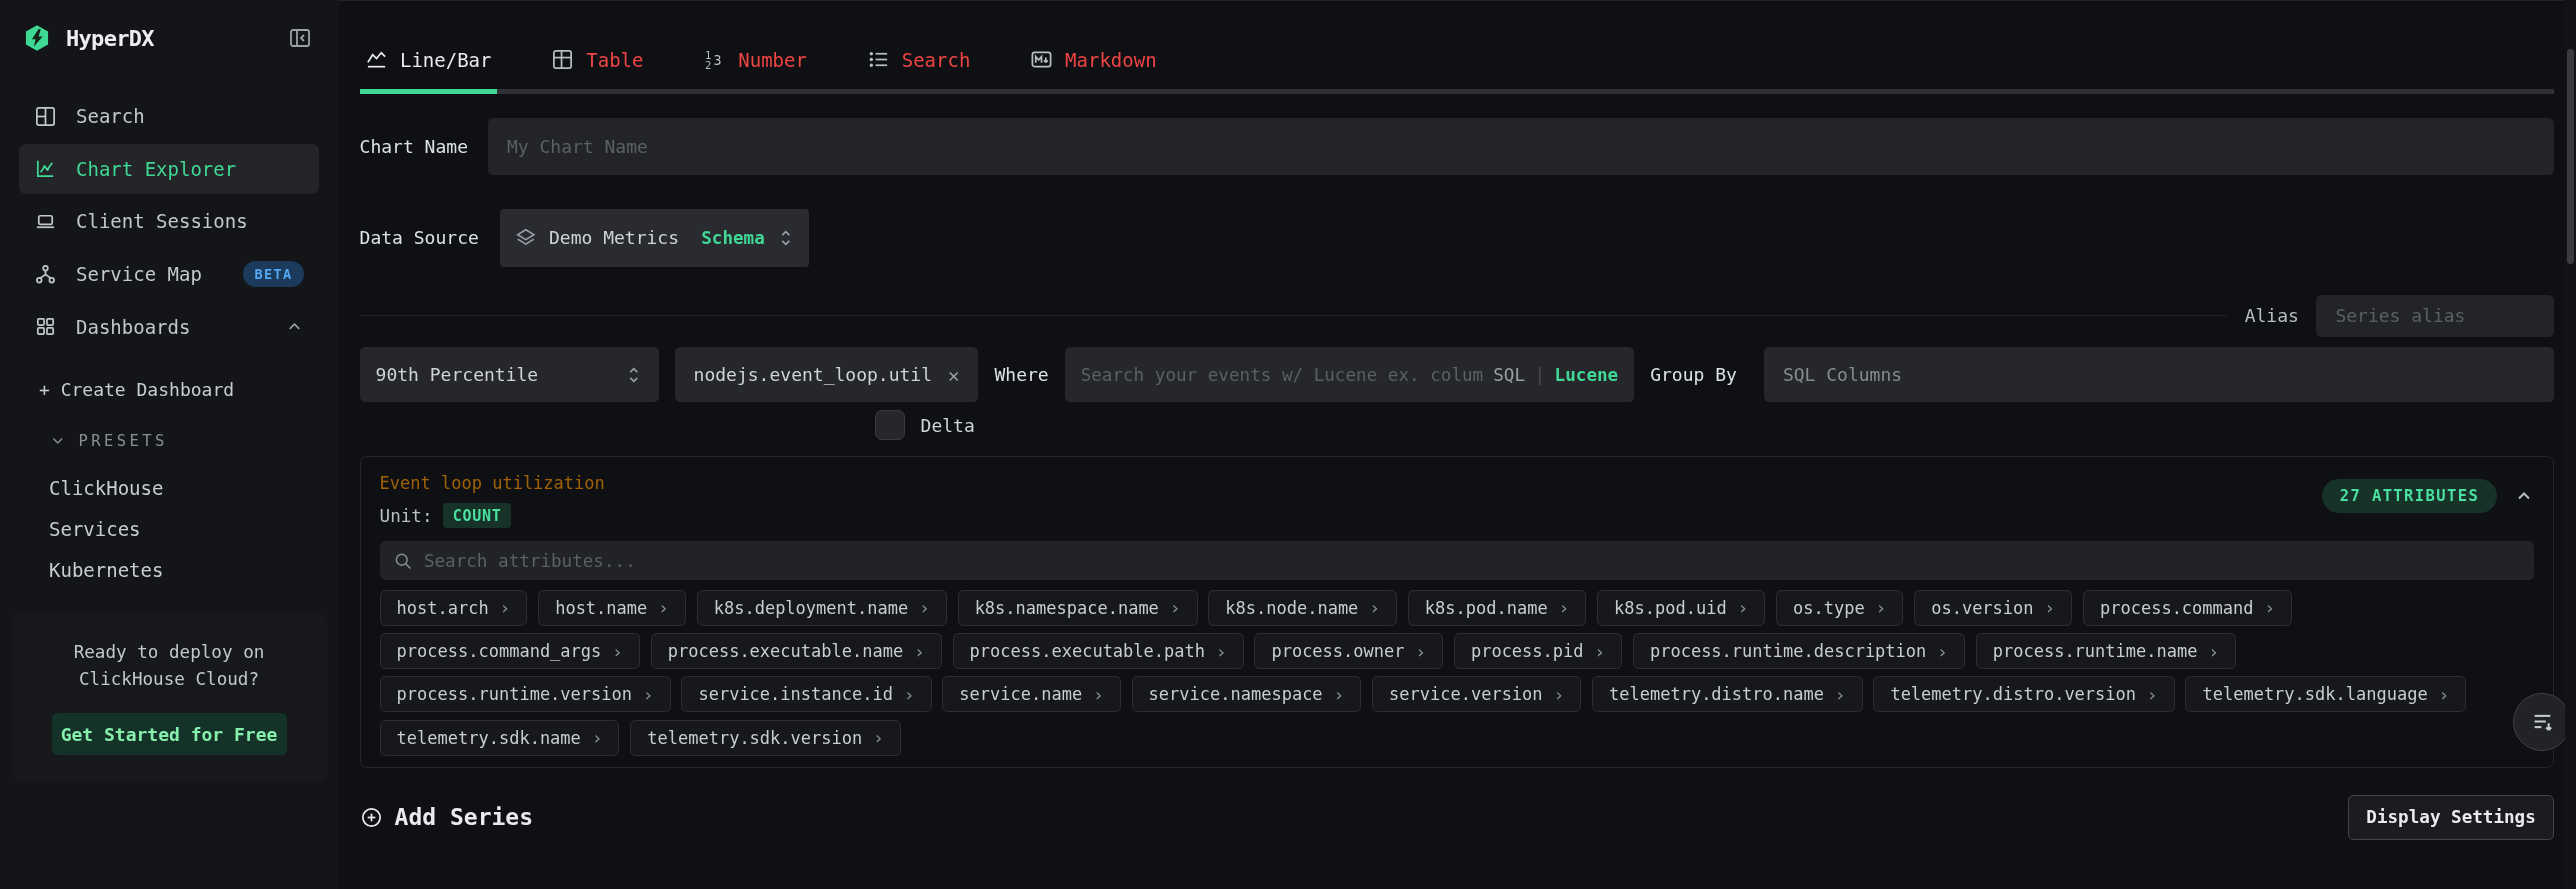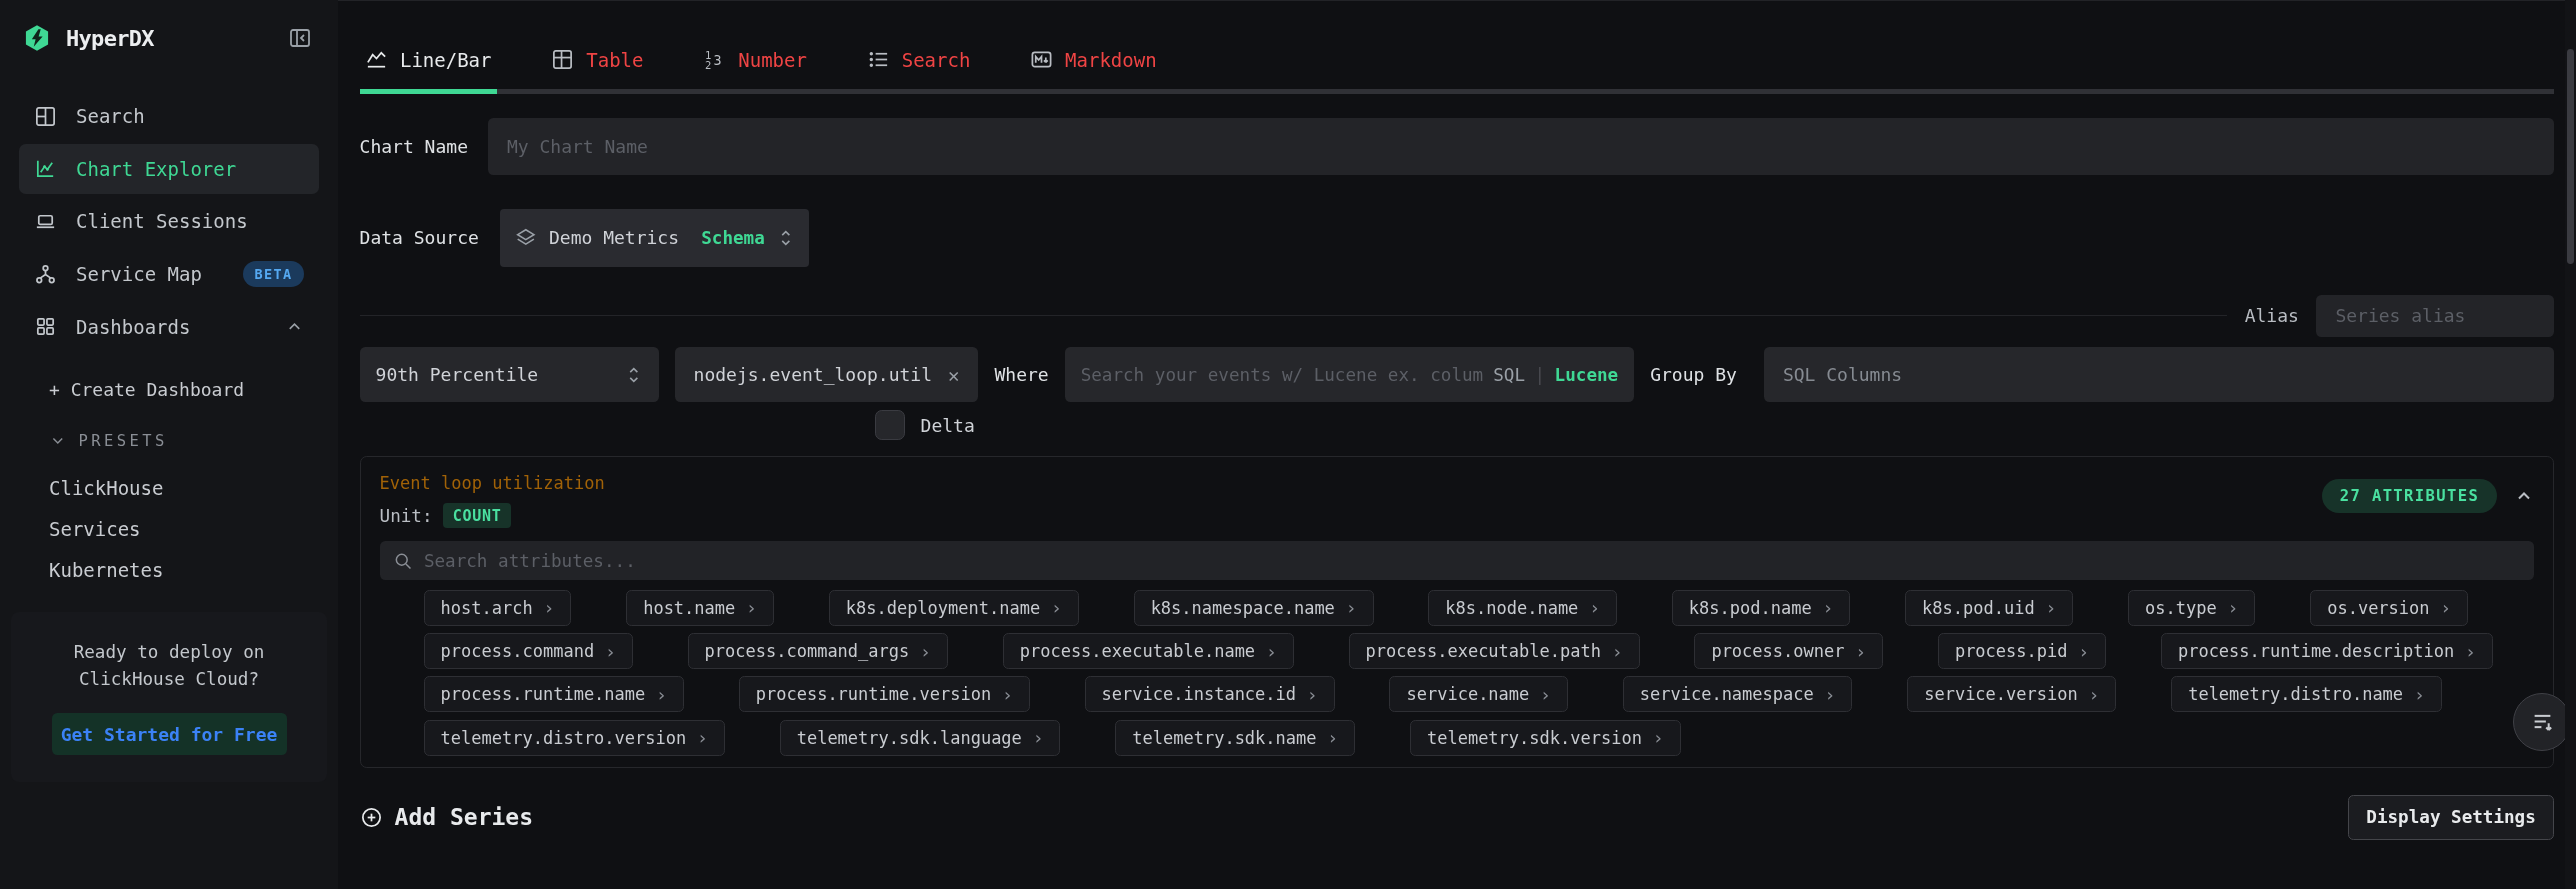--- a/index.html
+++ b/index.html
@@ -20,27 +20,27 @@
   .side-head { height:76px; display:flex; align-items:center; justify-content:space-between; padding:0 26px 0 23px; }
   .brand { display:flex; align-items:center; gap:15px; }
   .brand-name { font-size:22px; font-weight:bold; color:#eceef0; letter-spacing:-0.7px; }
   .collapse-btn { background:none; border:none; cursor:pointer; }
   .nav { margin-top:15px; padding:0 19px; display:flex; flex-direction:column; gap:2.7px; }
   .nav-item { height:50px; border-radius:6.8px; display:flex; align-items:center; gap:19px; padding:0 15px; color:#c3c7cc; font-size:19px; cursor:pointer; }
   .nav-item.active { background:#232529; color:#3fd894; }
   .nav-item .icon { width:23px; height:23px; flex:none; }
   .badge-beta { margin-left:auto; background:#1b3a5c; color:#55a9f2; font-size:13.5px; font-weight:bold; letter-spacing:1.4px; padding:5.4px 11.5px; border-radius:675px; }
   .chev-right-slot { margin-left:auto; }
-  .create-dash { margin-top:27px; padding-left:49px; color:#c9ccd1; font-size:18px; cursor:pointer; }
+  .create-dash { margin-top:27px; padding-left:39px; color:#c9ccd1; font-size:18px; cursor:pointer; }
   .presets-head { margin-top:32px; padding-left:49px; display:flex; align-items:center; gap:12px; color:#8a8e95; font-size:15.5px; letter-spacing:3.4px; cursor:pointer; }
   .preset-list { margin-top:8px; }
   .preset-item { padding-left:49px; margin-top:19px; color:#c9ccd1; font-size:19px; cursor:pointer; }
   .promo { margin:31px 10.8px 0; background:#17181c; border-radius:8px; padding:27px 16px 27px; text-align:center; }
   .promo-text { color:#c3c7cc; font-size:17.6px; line-height:1.55; }
-  .promo-btn { margin:20px auto 0; width:235px; height:42px; background:#143227; color:#3b82f6; font-weight:bold; font-size:18px; border:none; border-radius:5.4px; display:flex; align-items:center; justify-content:center; cursor:pointer; font-family:inherit; }
+  .promo-btn { margin:20px auto 0; width:235px; height:42px; background:#143227; color:#86efac; font-weight:bold; font-size:18px; border:none; border-radius:5.4px; display:flex; align-items:center; justify-content:center; cursor:pointer; font-family:inherit; }
 
   
   .main { position:absolute; left:338px; right:0; top:0; bottom:0; padding:0 21.6px; border-top:1.4px solid #222327; background:#0f1013; }
 
   .tabs { display:flex; gap:49px; margin-top:47px; border-bottom:5.4px solid #303136; }
   .tab { display:flex; align-items:center; gap:12px; padding:0 5.4px 17.6px; position:relative; font-size:19px; color:#ef4444; cursor:pointer; }
   .tab.active { color:#e8eaec; }
   .tab.active::after { content:''; position:absolute; left:0; right:0; bottom:-5.4px; height:5.4px; background:#3fd894; }
   .tab .icon { width:23px; height:23px; }
 
@@ -84,21 +84,21 @@
   .unit-row { margin-top:6.8px; display:flex; align-items:center; gap:10.8px; color:#b9bdc3; font-size:17.6px; height:27px; }
   .count-badge { background:#173329; color:#4ae0a0; font-weight:bold; font-size:15px; padding:3.4px 9.5px; border-radius:4px; letter-spacing:0.7px; }
   .attr-side { display:flex; align-items:center; gap:17.6px; margin-top:6.8px; }
   .attr-pill { background:#173329; color:#4ae0a0; font-weight:bold; font-size:15.5px; letter-spacing:1.4px; padding:8px 17.6px; border-radius:675px; }
   .attr-search { margin-top:12px; height:39px; background:#222327; border-radius:5.4px; display:flex; align-items:center; gap:10.8px; padding:0 13.5px; cursor:text; }
   .attr-search .ph { font-size:17.6px; }
   .resource-row { margin-top:15px; display:flex; align-items:center; gap:12px; }
   .resource-label { font-weight:bold; font-size:18px; color:#9ba0a7; }
   .res-badge { background:#2f3035; color:#e8eaec; font-weight:bold; font-size:15.5px; padding:2.7px 10px; border-radius:11.5px; }
   .chips { margin-top:9.5px; display:flex; flex-wrap:wrap; gap:7.4px 10.8px; }
-  .chip { height:36px; padding:13px 16px; border:1.4px solid #2e2f34; background:#17181c; border-radius:5.4px; display:flex; align-items:center; gap:10.8px; color:#c9ccd1; font-size:17px; cursor:pointer;margin-left:44px; }
+  .chip { height:36px; padding:13px 16px; border:1.4px solid #2e2f34; background:#17181c; border-radius:5.4px; display:flex; align-items:center; gap:10.8px; color:#c9ccd1; font-size:17px; cursor:pointer; }
   .chip-arrow { color:#8a8e95; font-size:18px; }
   .fab { position:absolute; right:-17.6px; bottom:16px; width:58px; height:58px; border-radius:50%; background:#222327; border:1.4px solid #3f4046; display:flex; align-items:center; justify-content:center; cursor:pointer; }
 
   .actions-row { margin-top:27px; justify-content:space-between; }
   .add-series { display:flex; align-items:center; gap:12px; color:#e8eaec; font-size:23px; font-weight:600; background:none; border:none; cursor:pointer; font-family:inherit; }
   .display-settings { border:1.4px solid #44454a; background:#1b1c20; color:#e8eaec; font-size:17.6px; font-weight:600; height:45px; padding:0 17.6px; border-radius:5.4px; display:flex; align-items:center; cursor:pointer; font-family:inherit; }
 
   .scroll-track { position:absolute; right:0; top:0; width:10.8px; height:100%; background:#121316; }
   .scroll-thumb { position:absolute; right:2px; top:49px; width:6.8px; height:215px; border-radius:3.4px; background:#3a3b41; }
 </style>

